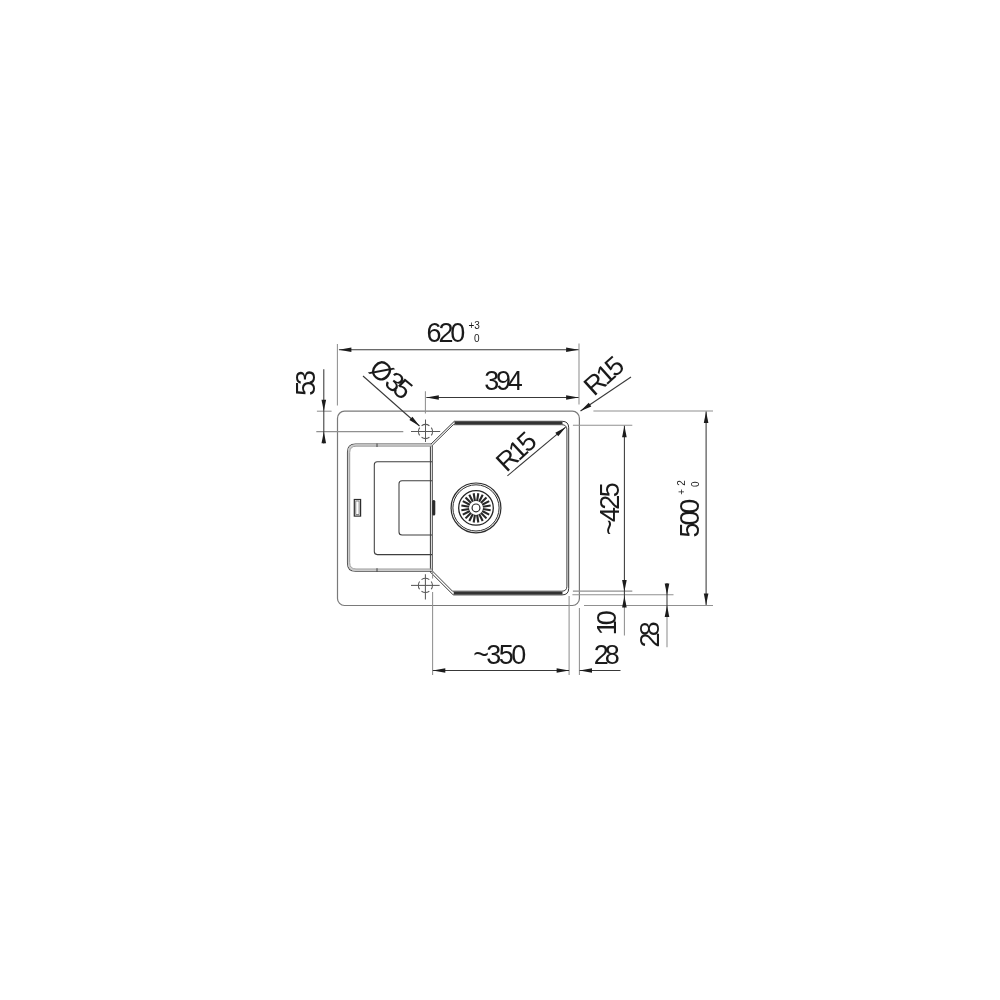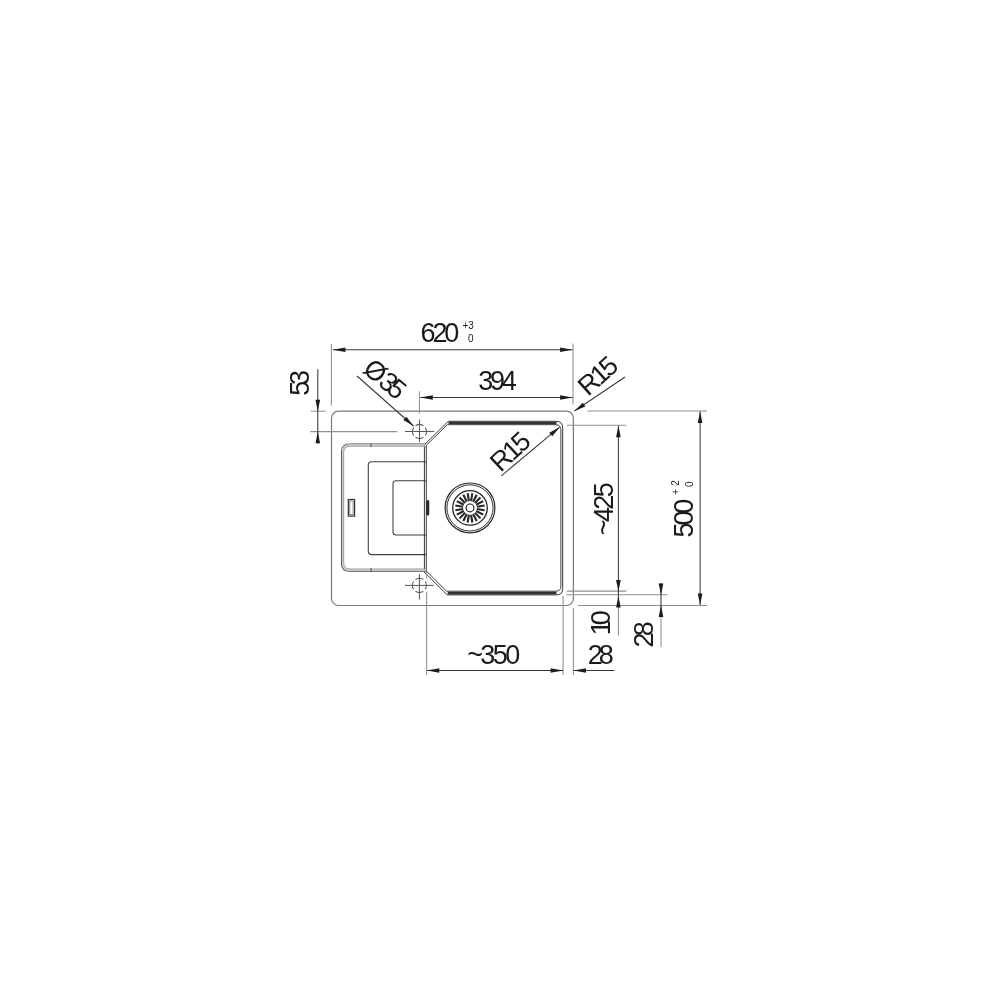--- a/index.html
+++ b/index.html
@@ -1,16 +1,16 @@
 <!DOCTYPE html>
 <html><head>
 <meta charset="utf-8">
 <style>
   html,body{margin:0;padding:0;background:#ffffff;}
-  .page{width:932px;height:1000px;position:relative;background:#ffffff;transform:rotate(0.001deg);}
+  .page{width:932px;height:1000px;position:relative;background:#ffffff;transform:rotate(0.001deg);margin-left:6px;}
   text{font-family:"Liberation Sans",sans-serif;fill:#1a1a1a;}
 </style>
 </head>
 <body>
 
 <div class="page">
 <svg style="transform:translateZ(0)" width="1000" height="1000" viewBox="0 0 1000 1000">
 <rect x="0" y="0" width="1000" height="1000" fill="#ffffff"></rect>
 
 <rect x="331.5" y="411.2" width="241.9" height="194.3" rx="7" ry="7" fill="none" stroke="#7a7a7a" stroke-width="1.2"></rect>

